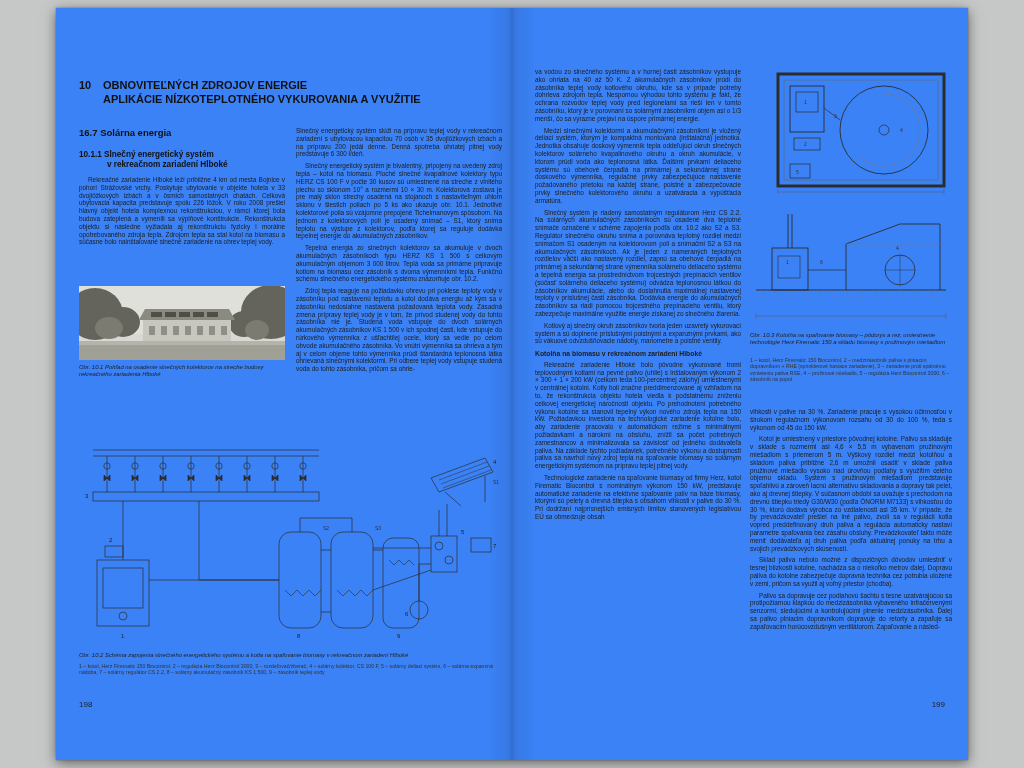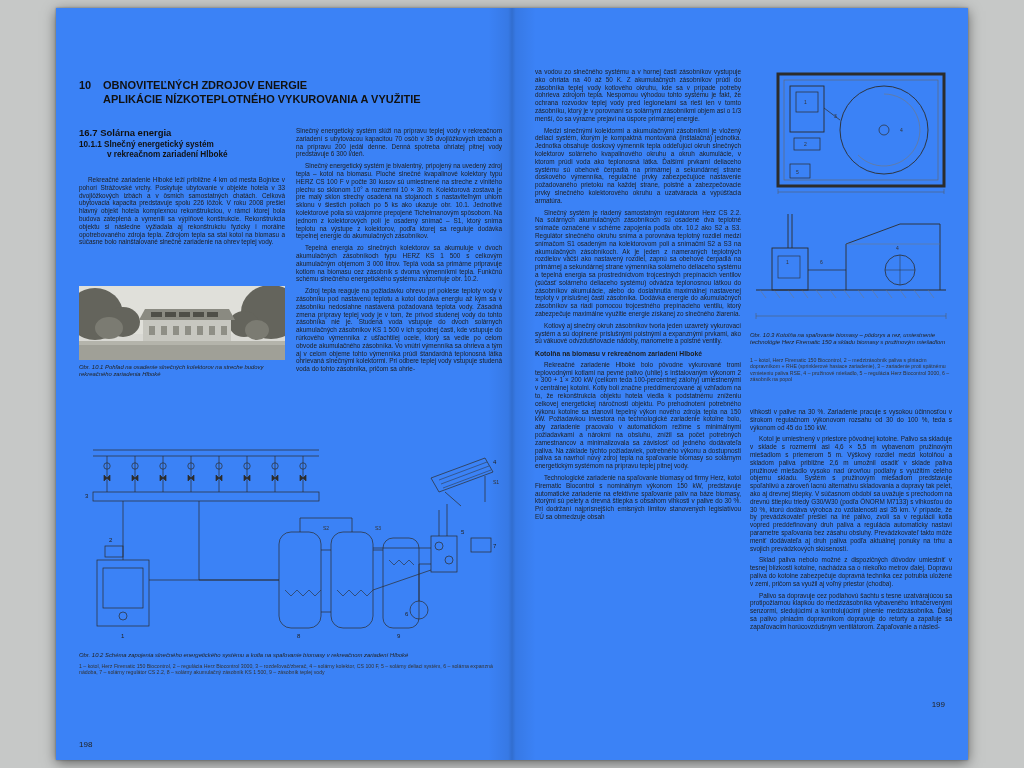--- a/index.html
+++ b/index.html
@@ -39,21 +39,21 @@
     <div class="abs chapter-heading" style="left:23px; top:70px; width:416px;">
       <span class="num">10</span>
       <span>
         <span style="display:block;">OBNOVITEĽNÝCH ZDROJOV ENERGIE</span>
         <span style="display:block;">APLIKÁCIE NÍZKOTEPLOTNÉHO VYKUROVANIA A VYUŽITIE</span>
       </span>
     </div>
 
     <div class="abs section-title" style="left:23px; top:119px;">16.7  Solárna energia</div>
 
-    <div class="abs subsection-title" style="left:23px; top:132px; width:206px;">
+    <div class="abs subsection-title" style="left:23px; top:142px; width:206px;">
       <span style="display:block;">10.1.1  Slnečný energetický systém</span>
       <span class="l2" style="display:block;">v rekreačnom zariadení Hlboké</span>
     </div>
 
     <div class="abs col" style="left:23px; top:168px; width:206px; height:106px;">
       <div class="para">Rekreačné zariadenie Hlboké leží približne 4 km od mesta Bojnice v pohorí Strážovské vrchy. Poskytuje ubytovanie v objekte hotela v 33 dvojlôžkových izbách a v ôsmich samostatných chatách. Celková ubytovacia kapacita predstavuje spolu 226 lôžok. V roku 2008 prešiel hlavný objekt hotela komplexnou rekonštrukciou, v rámci ktorej bola budova zateplená a vymenili sa výplňové konštrukcie. Rekonštrukcia objektu si následne vyžiadala aj rekonštrukciu fyzicky i morálne opotrebovaného zdroja tepla. Zdrojom tepla sa stal kotol na biomasu a súčasne bolo nainštalované slnečné zariadenie na ohrev teplej vody.</div>
     </div>
 
     <div class="abs figure" style="left:23px; top:278px; width:206px; height:74px;">
       <svg viewBox="0 0 206 74" width="206" height="74">
@@ -209,21 +209,21 @@
         <text class="sch-txt" x="218" y="198">8</text>
         <text class="sch-txt" x="318" y="198">9</text>
         <text class="sch-txt-s" x="414" y="44">S1</text>
         <text class="sch-txt-s" x="244" y="90">S2</text>
         <text class="sch-txt-s" x="296" y="90">S3</text>
       </svg>
     </div>
     <div class="abs figcaption" style="left:23px; top:644px; width:424px;">Obr. 10.2  Schéma zapojenia slnečného energetického systému a kotla na spaľovanie biomasy v rekreačnom zariadení Hlboké</div>
     <div class="abs figlegend" style="left:23px; top:653px; width:424px;">1 – kotol, Herz Firematic 150 Biocontrol, 2 – regulácia Herz Biocontrol 3000, 3 – rozdeľovač/zberač, 4 – solárny kolektor, CS 100 F, 5 – solárny deliaci systém, 6 – solárna expanzná nádoba, 7 – solárny regulátor CS 2.2, 8 – solárny akumulačný zásobník KS 1 500, 9 – zásobník teplej vody</div>
 
-    <div class="abs pagenum" style="left:23px; top:692px;margin-top:40px;">198</div>
+    <div class="abs pagenum" style="left:23px; top:692px;">198</div>
   </div>
 
   <div class="page right">
 
     <div class="abs col" style="left:23px; top:60px; width:206px; height:630px;">
       <div class="para noindent">va vodou zo slnečného systému a v hornej časti zásobníkov vystupuje ako ohriata na 40 až 50 K. Z akumulačných zásobníkov prúdi do zásobníka teplej vody kotlového okruhu, kde sa v prípade potreby dohrieva zdrojom tepla. Nespornou výhodou tohto systému je fakt, že ochrana rozvodov teplej vody pred legionelami sa rieši len v tomto zásobníku, ktorý je v porovnaní so solárnymi zásobníkmi objem asi o 1/3 menší, čo sa výrazne prejaví na úspore primárnej energie.</div>
       <div class="para">Medzi slnečnými kolektormi a akumulačnými zásobníkmi je vložený deliaci systém, ktorým je kompaktná montovaná (inštalačná) jednotka. Jednotka obsahuje doskový výmenník tepla oddeľujúci okruh slnečných kolektorov solárneho kvapalinového okruhu a okruh akumulácie, v ktorom prúdi voda ako teplonosná látka. Ďalšími prvkami deliaceho systému sú obehové čerpadlá na primárnej a sekundárnej strane doskového výmenníka, regulačné prvky zabezpečujúce nastavenie požadovaného prietoku na každej strane, poistné a zabezpečovacie prvky slnečného kolektorového okruhu a uzatváracia a vypúšťacia armatúra.</div>
       <div class="para">Slnečný systém je riadený samostatným regulátorom Herz CS 2.2. Na solárnych akumulačných zásobníkoch sú osadené dva teplotné snímače označené v schéme zapojenia podľa obr. 10.2 ako S2 a S3. Regulátor slnečného okruhu sníma a porovnáva teplotný rozdiel medzi snímačom S1 osadeným na kolektorovom poli a snímačmi S2 a S3 na akumulačných zásobníkoch. Ak je jeden z nameraných teplotných rozdielov väčší ako nastavený rozdiel, zapnú sa obehové čerpadlá na primárnej a sekundárnej strane výmenníka solárneho deliaceho systému a tepelná energia sa prostredníctvom trojcestných prepínacích ventilov (súčasť solárneho deliaceho systému) odvádza teplonosnou látkou do zásobníkov akumulácie, alebo do dosiahnutia maximálnej nastavenej teploty v príslušnej časti zásobníka. Dodávka energie do akumulačných zásobníkov sa riadi pomocou trojcestného prepínacieho ventilu, ktorý zabezpečuje maximálne využitie energie získanej zo slnečného žiarenia.</div>
       <div class="para">Kotlový aj slnečný okruh zásobníkov tvoria jeden uzavretý vykurovací systém a sú doplnené príslušnými poistnými a expanznými prvkami, ako sú vákuové odvzdušňovacie nádoby, manometre a poistné ventily.</div>
       <div class="subhead">Kotolňa na biomasu v rekreačnom zariadení Hlboké</div>

